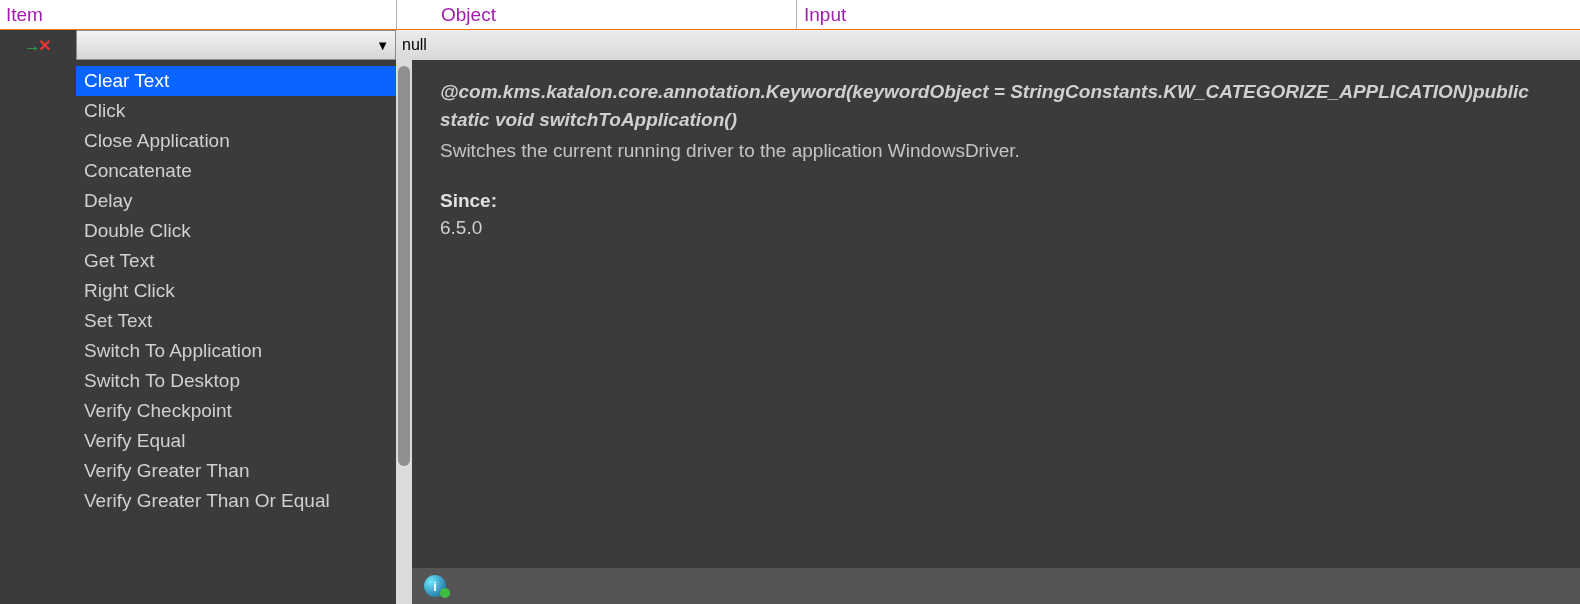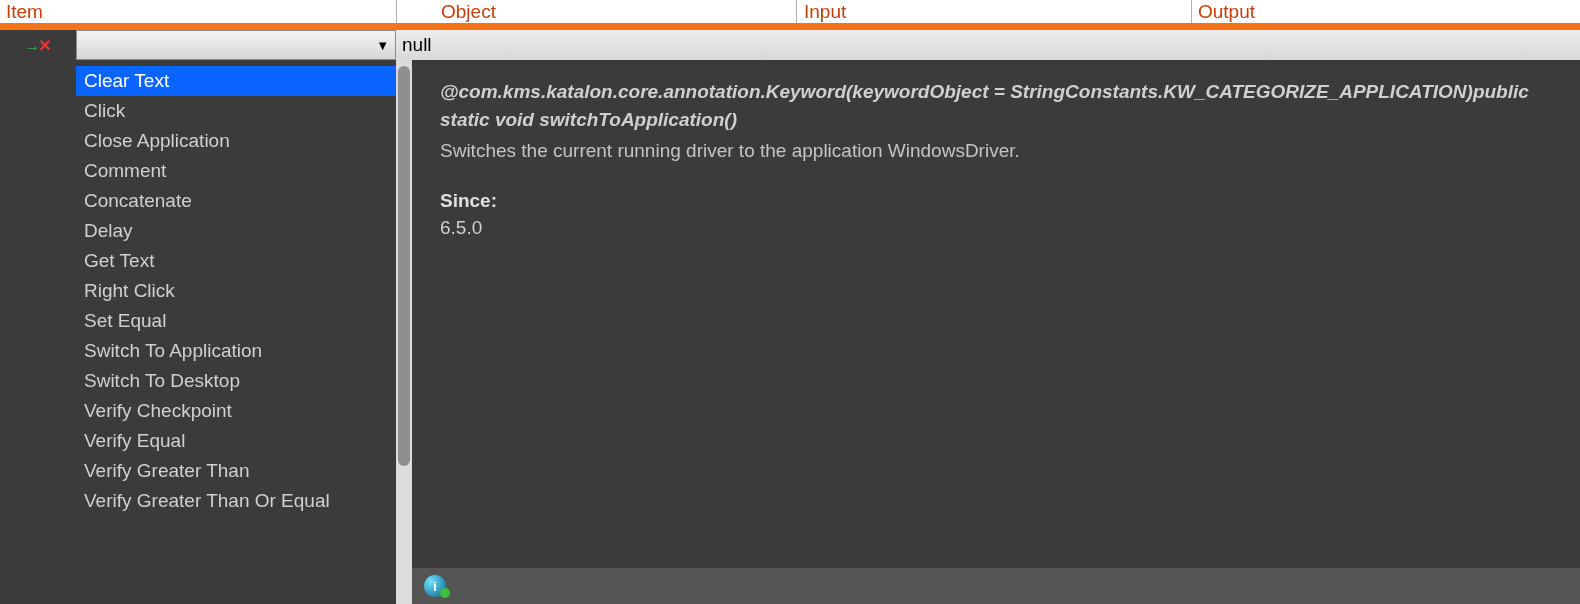--- a/index.html
+++ b/index.html
@@ -1,32 +1,32 @@
 <!DOCTYPE html>
 <html><head>
 <meta charset="utf-8">
 <style>
   * { box-sizing: border-box; margin: 0; padding: 0; }
   html, body { width: 1580px; height: 604px; overflow: hidden; font-family: Arial, Helvetica, sans-serif; }
   .root { width: 100%; height: 100%; display: flex; flex-direction: column; background: #fff; }
-  .header-row { display: flex; height: 30px; background: #fff; border-bottom: 7px solid #f97316; font-size: 19px; color: #c2410c; }
+  .header-row { display: flex; height: 30px; background: #fff; border-bottom: 1px solid #f97316; font-size: 19px; color: #a21caf; }
   .header-cell { display: flex; align-items: center; padding: 0 6px; border-left: 1px solid #b0b0b0; }
   .header-cell:first-child { border-left: none; }
   .header-item   { width: 396px; }
   .header-object { width: 400px; padding-left: 44px; }
   .header-input  { width: 395px; padding-left: 7px; }
   .header-output { flex: 1; }
   .row2 { display: flex; height: 30px; background: linear-gradient(#ececec,#d9d9d9); align-items: stretch; }
   .row2-left { width: 76px; background: #3b3b3b; display:flex; align-items:center; justify-content:center; position:relative; }
   .step-icon { font-size:16px; }
   .step-arrow { color:#2bb24a; font-weight:bold; margin-right:-2px;}
   .step-x { color:#e33; font-weight:bold; }
   .row2-dropdown { width: 320px; background: linear-gradient(#f4f4f4,#d6d6d6); border:1px solid #8a8a8a; display:flex; align-items:center; justify-content:flex-end; padding:0 6px; }
   .dd-triangle { font-size:13px; color:#000; }
-  .row2-null { flex:1; display:flex; align-items:center; padding:0 6px; font-size:19px; color:#000; }
+  .row2-null { flex:1; display:flex; align-items:center; padding:0 6px; font-size:16px; color:#000; }
   .body { flex:1; display:flex; background:#7dd3fc; overflow:hidden;justify-content:center; }
   .gutter-left { width:76px; background:#3b3b3b; }
   .dropdown-col { width:320px; background:#3b3b3b; overflow:hidden; padding-top:6px; }
   .dd-item { height:30px; padding:0 8px; display:flex; align-items:center; font-size:19px; color:#d0d0d0; cursor:default; white-space:nowrap; }
   .dd-item.selected { background:#0a64ff; color:#fff; }
   .scroll-track { width:16px; background:#dcdcdc; position:relative; }
   .scroll-thumb { position:absolute; left:2px; right:2px; top:6px; height:400px; background:#8f8f8f; border-radius:6px; }
   .doc-panel { flex:1; background:#3b3b3b; display:flex; flex-direction:column; }
   .doc-body { flex:1; padding:18px 28px 10px 28px; color:#c9c9c9; font-size:19px; line-height:1.45; }
   .doc-sig { font-style:italic; font-weight:bold; color:#d0d0d0; margin-bottom:4px; }
@@ -38,46 +38,45 @@
   .info-ball::after { content:""; position:absolute; right:-4px; bottom:-1px; width:10px; height:10px; background:#3fbf3f; border-radius:50%; }
 </style>
 </head>
 <body>
 <div class="root">
 
   <div class="header-row">
     <div class="header-cell header-item">Item</div>
     <div class="header-cell header-object">Object</div>
     <div class="header-cell header-input">Input</div>
-    <div class="header-cell header-output">Output</div>
   </div>
 
   <div class="row2">
     <div class="row2-left">
       <span class="step-icon"><span class="step-arrow">→</span><span class="step-x">✕</span></span>
     </div>
     <div class="row2-dropdown">
       <span class="dd-triangle">▼</span>
     </div>
     <div class="row2-null">null</div>
   </div>
 
   <div class="body">
     <div class="gutter-left"></div>
 
     <div class="dropdown-col">
       <div class="dd-item selected">Clear Text</div>
       <div class="dd-item">Click</div>
       <div class="dd-item">Close Application</div>
-      <div class="dd-item">Comment</div>
       <div class="dd-item">Concatenate</div>
       <div class="dd-item">Delay</div>
+      <div class="dd-item">Double Click</div>
       <div class="dd-item">Get Text</div>
       <div class="dd-item">Right Click</div>
-      <div class="dd-item">Set Equal</div>
+      <div class="dd-item">Set Text</div>
       <div class="dd-item">Switch To Application</div>
       <div class="dd-item">Switch To Desktop</div>
       <div class="dd-item">Verify Checkpoint</div>
       <div class="dd-item">Verify Equal</div>
       <div class="dd-item">Verify Greater Than</div>
       <div class="dd-item">Verify Greater Than Or Equal</div>
     </div>
 
     <div class="scroll-track">
       <div class="scroll-thumb"></div>

